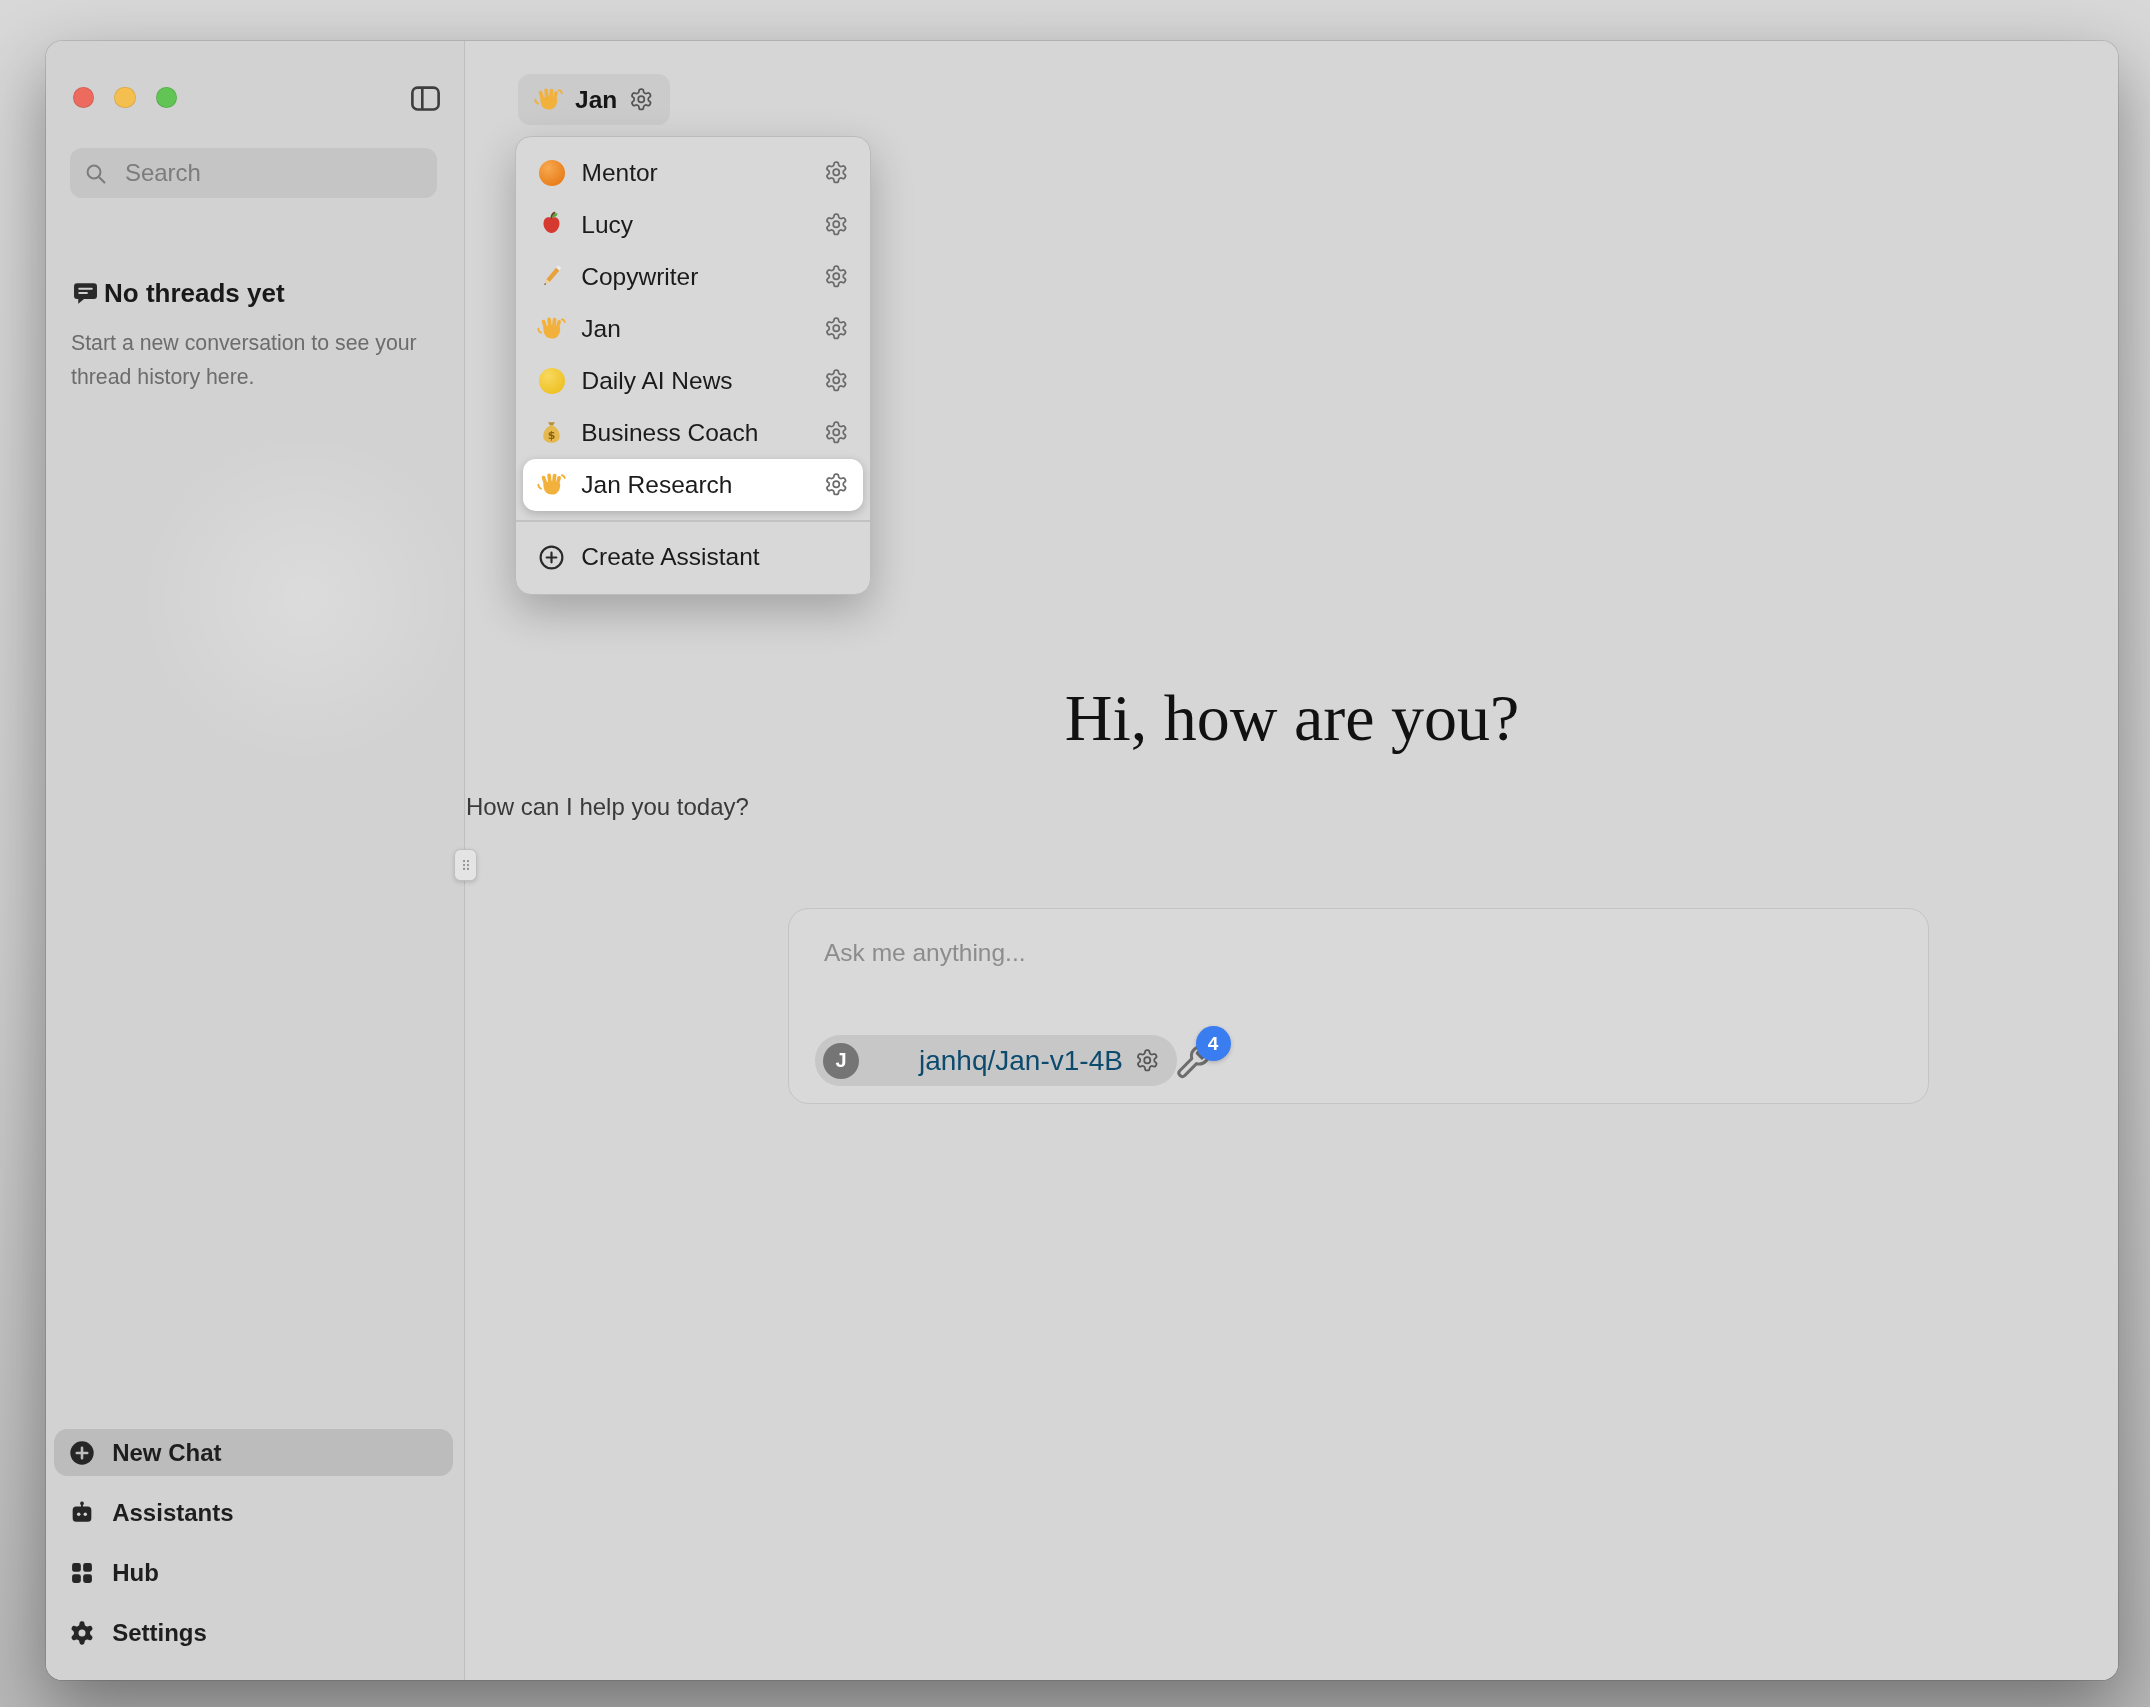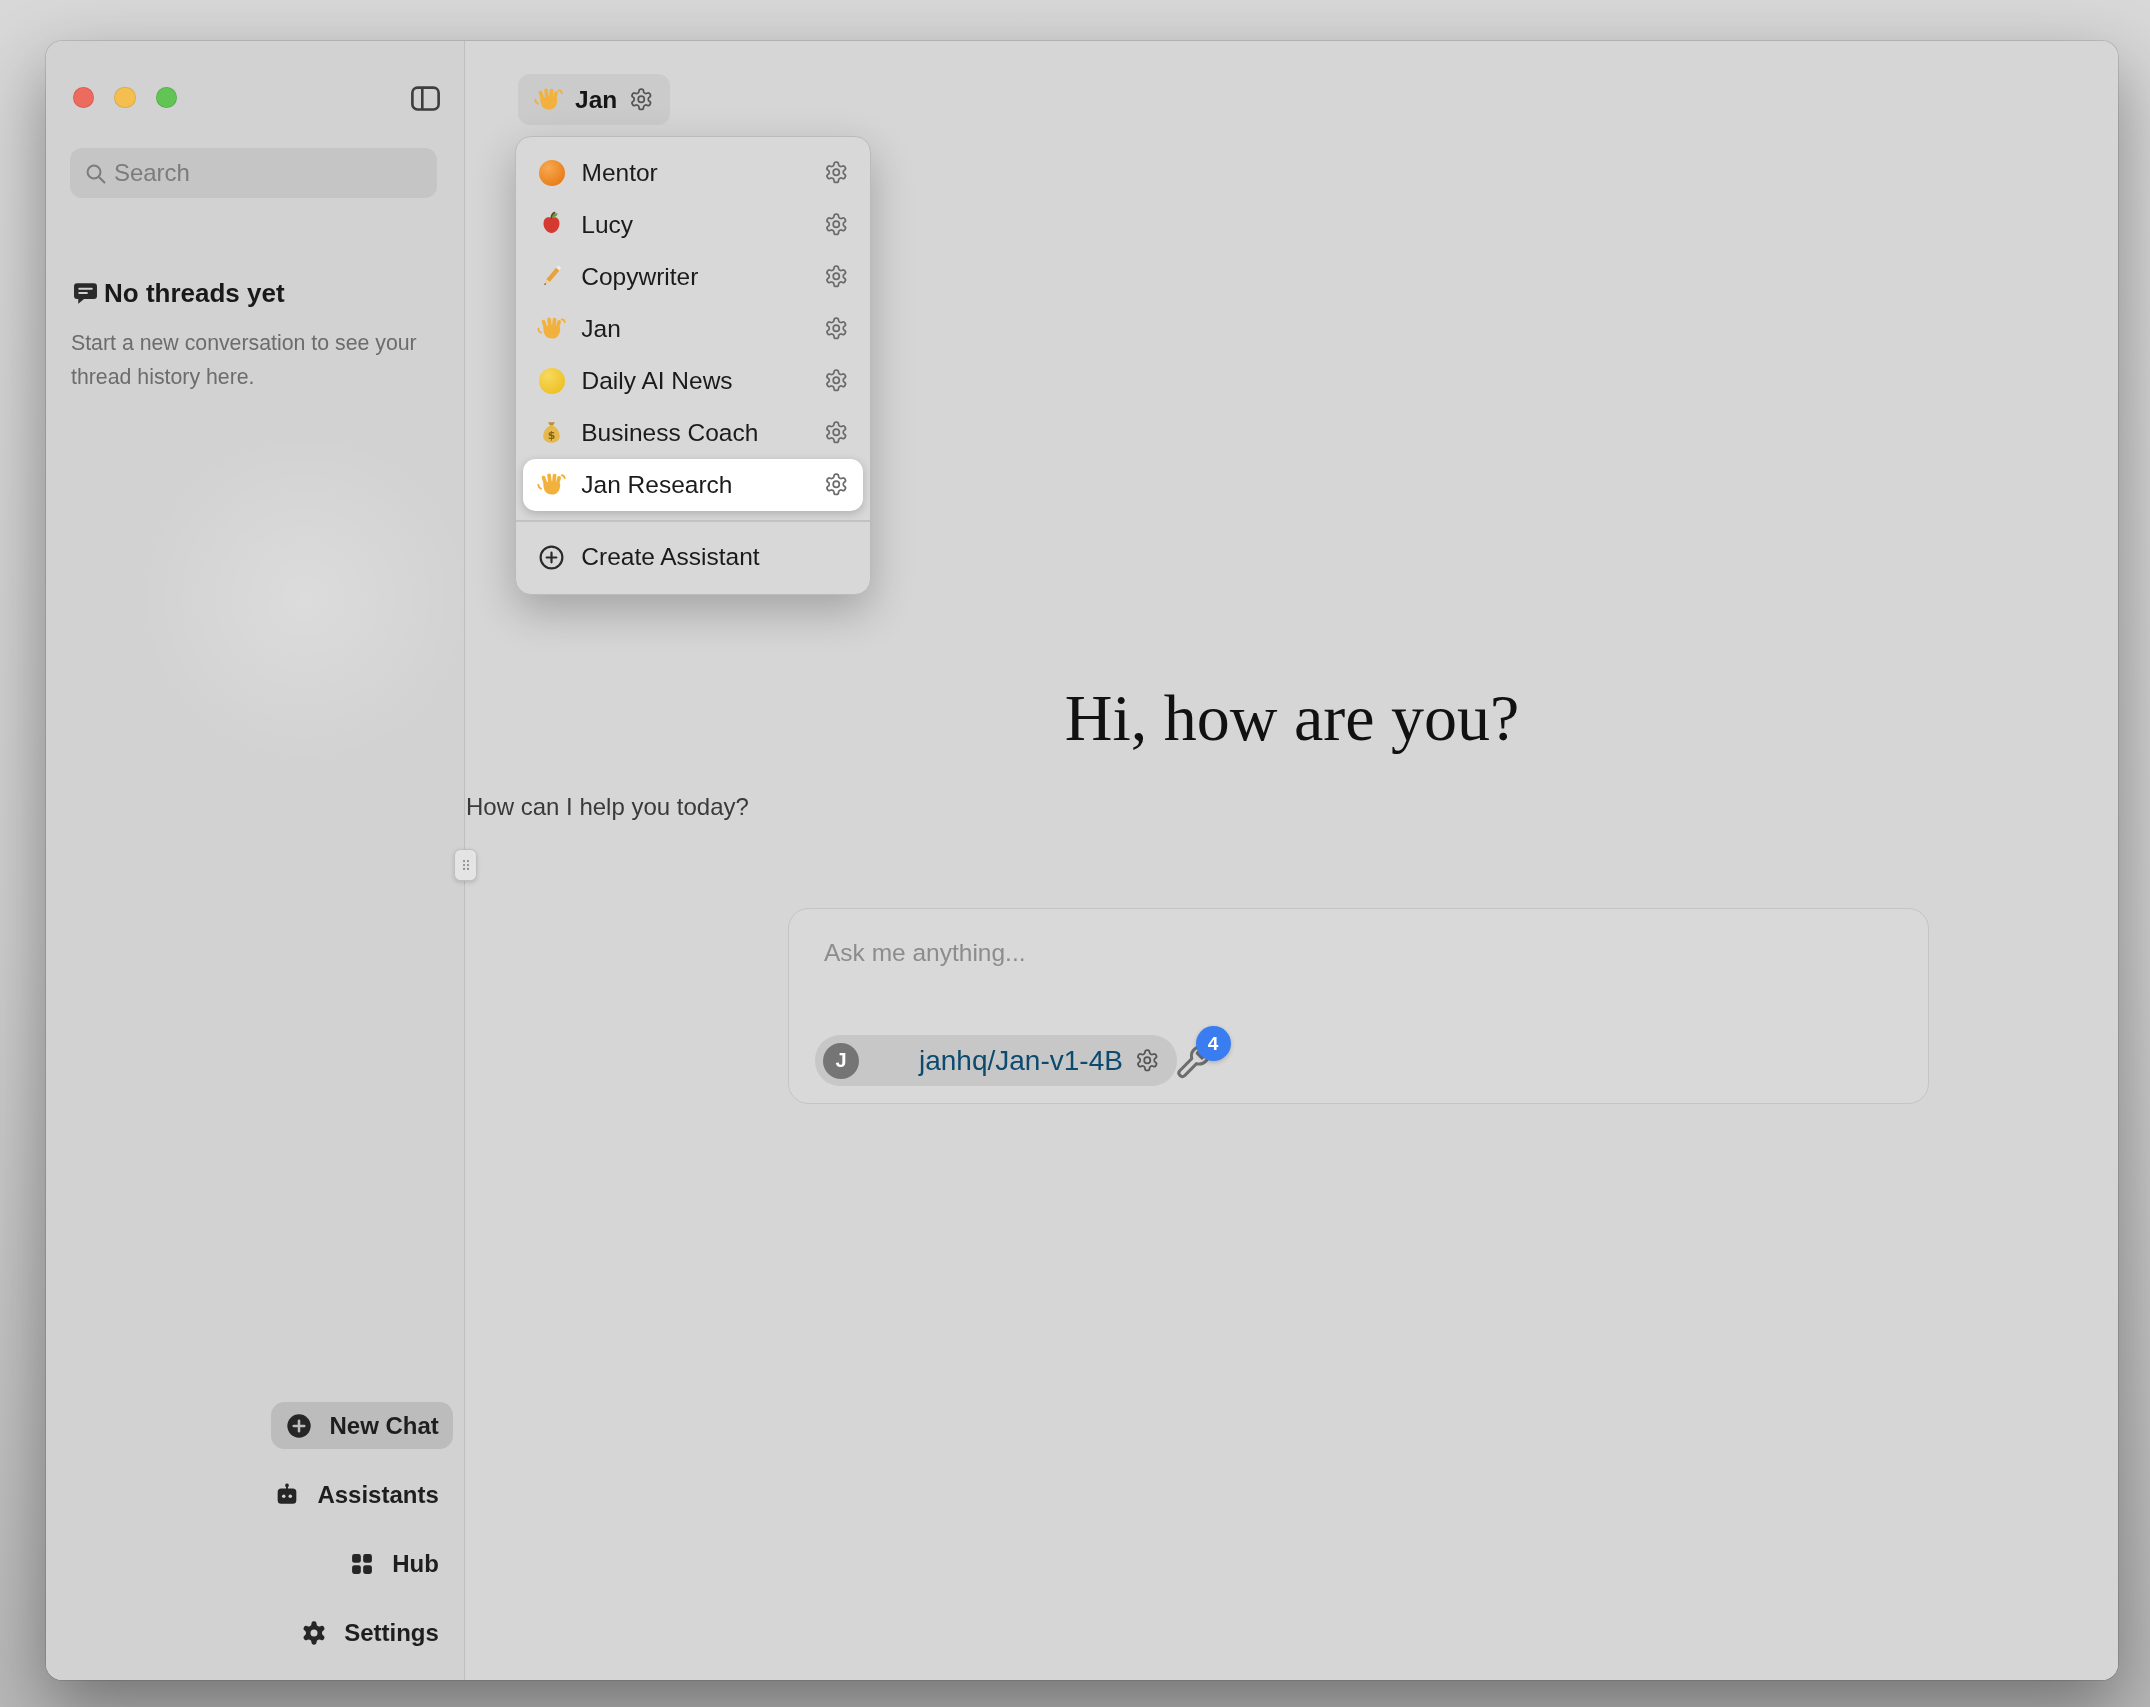--- a/index.html
+++ b/index.html
@@ -27,34 +27,34 @@
   .traffic span { width:21.3px; height:21.3px; border-radius:50%; display:block; box-shadow:inset 0 0 0 0.8px rgba(0,0,0,.12); }
   .tl-close { background:#ec6a5e; } .tl-min { background:#f5bf4f; } .tl-zoom { background:#61c454; }
   .sidebar-toggle {
     position:absolute; left:362px; top:40px; width:35px; height:35px;
     background:none; border:none; color:#3e3e3e; cursor:pointer;
   }
   .sidebar-toggle svg { width:100%; height:100%; }
   .search-box {
     position:absolute; left:24px; top:107px; width:367px; height:50px;
     background:#c5c5c5; border-radius:12px; display:flex; align-items:center;
-    gap:6px; padding:0 13.4px;
+    gap:17px; padding:0 13.4px;
   }
   .search-box svg { width:24.5px; height:24.5px; color:#7c7c7c; flex:none; }
   .search-box input {
     flex:1; background:transparent; border:none; outline:none;
     font-family:inherit; font-size:24px; color:#333;
   }
   .search-box input::placeholder { color:#7c7c7c; }
   .empty { position:absolute; left:25px; top:237px; width:357px; }
   .empty-title-row { display:flex; align-items:center; gap:4px; }
   .empty-title-row svg { width:29px; height:29px; color:#2a2a2a; flex:none; }
   .empty-title { font-size:26px; font-weight:700; color:#191919; }
   .empty-sub { margin-top:17.4px; font-size:21.3px; line-height:1.6; color:#6c6c6c; }
-  .side-nav { position:absolute; left:8px; right:11px; bottom:24px; display:flex; flex-direction:column; gap:22px;align-items:flex-end; }
+  .side-nav { position:absolute; left:8px; right:11px; bottom:24px; display:flex; flex-direction:column; gap:13px; }
   .nav-row {
     height:47px; display:flex; align-items:center; gap:16px; padding:0 14.2px;
     border-radius:13.4px; font-size:24px; font-weight:600; color:#1e1e1e; cursor:pointer;
   }
   .nav-row.active { background:#bcbcbc; }
   .nav-row svg { width:28px; height:28px; color:#262626; flex:none; }
   .grip {
     position:absolute; left:408px; top:808px; width:23px; height:32px; z-index:5;
     background:#e4e4e4; border:0.8px solid #bfbfbf; border-radius:6.3px;
     display:flex; align-items:center; justify-content:center; color:#8a8a8a;

